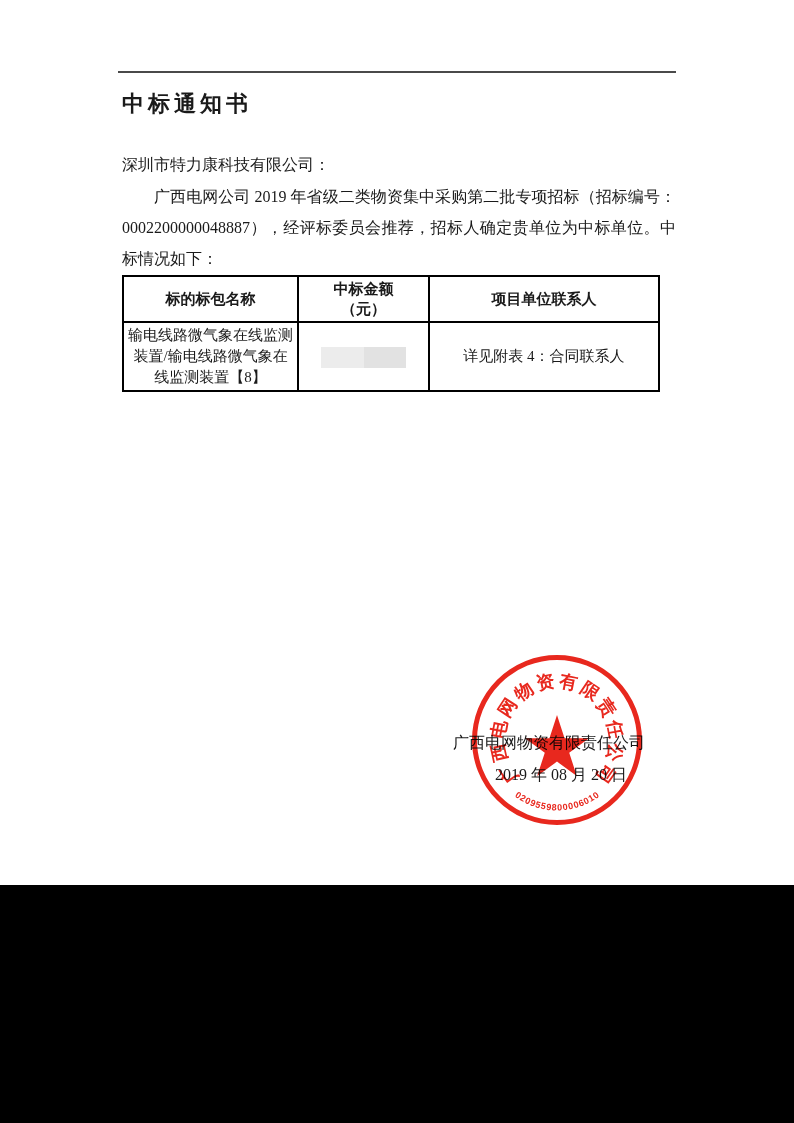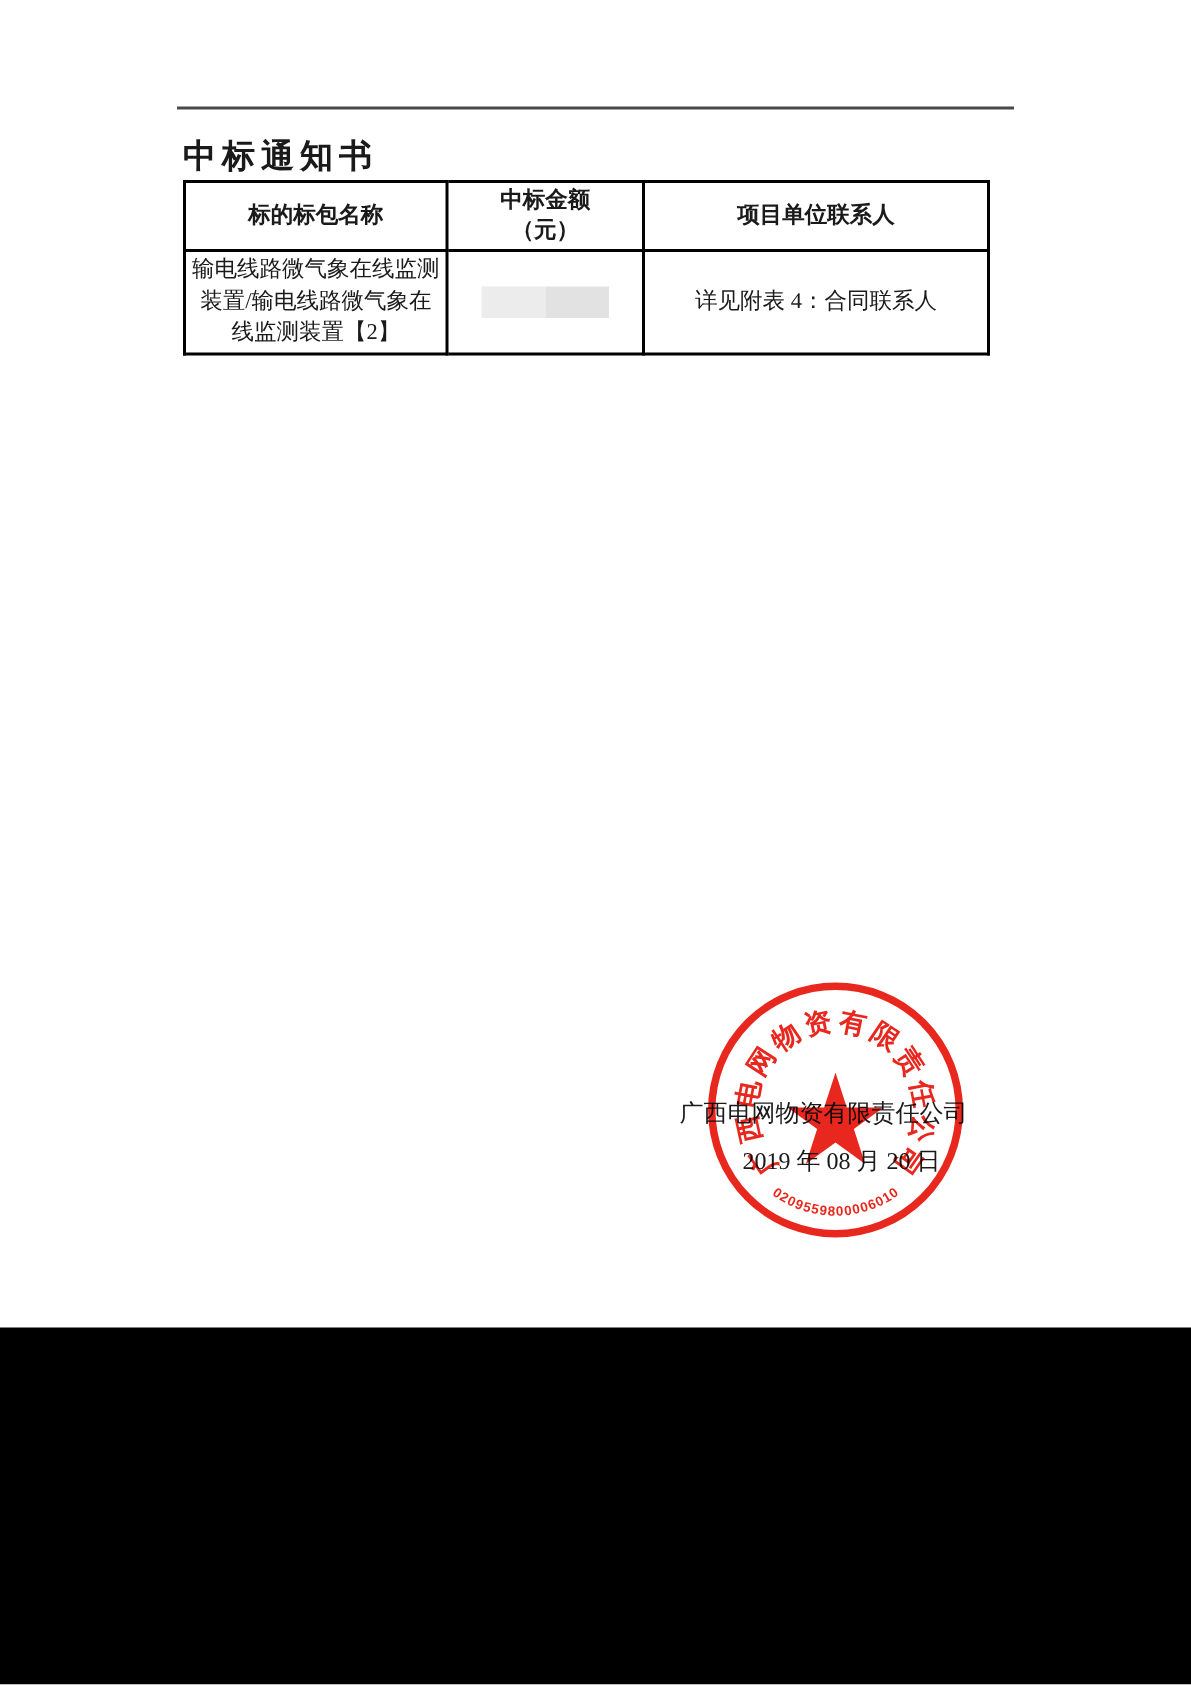--- a/index.html
+++ b/index.html
@@ -106,34 +106,36 @@
   }
 </style>
 </head>
 <body>
 
 <div class="content">
   <div class="header-rule"></div>
 
   <h1 class="doc-title">中标通知书</h1>
 
+  <p class="addressee">深圳市特力康科技有限公司：</p>
 
+  <p class="para intro">广西电网公司 2019 年省级二类物资集中采购第二批专项招标（招标编号：0002200000048887），经评标委员会推荐，招标人确定贵单位为中标单位。中标情况如下：</p>
 
   <table class="award">
     <thead>
       <tr>
         <th class="col-package">标的标包名称</th>
         <th class="col-amount pre-line">中标金额
 （元）</th>
         <th class="col-contact">项目单位联系人</th>
       </tr>
     </thead>
     <tbody>
       <tr>
-        <td>输电线路微气象在线监测装置/输电线路微气象在线监测装置【2】</td>
+        <td>输电线路微气象在线监测装置/输电线路微气象在线监测装置【8】</td>
         <td>
           <span class="redact"><span class="redact-l"></span><span class="redact-r"></span></span>
         </td>
         <td>详见附表 4：合同联系人</td>
       </tr>
     </tbody>
   </table>
 
 </div>
 

